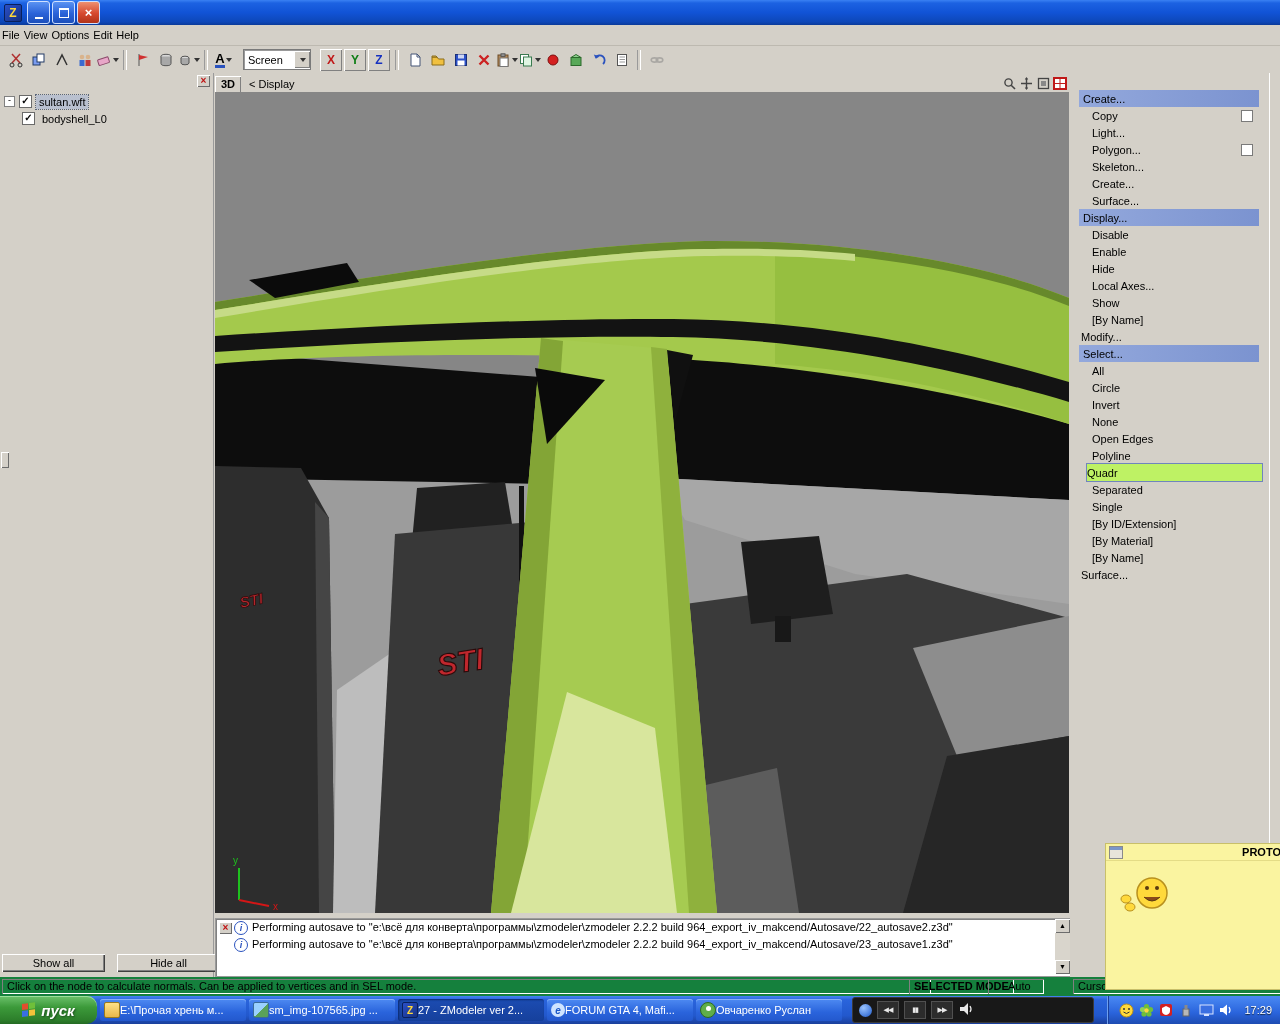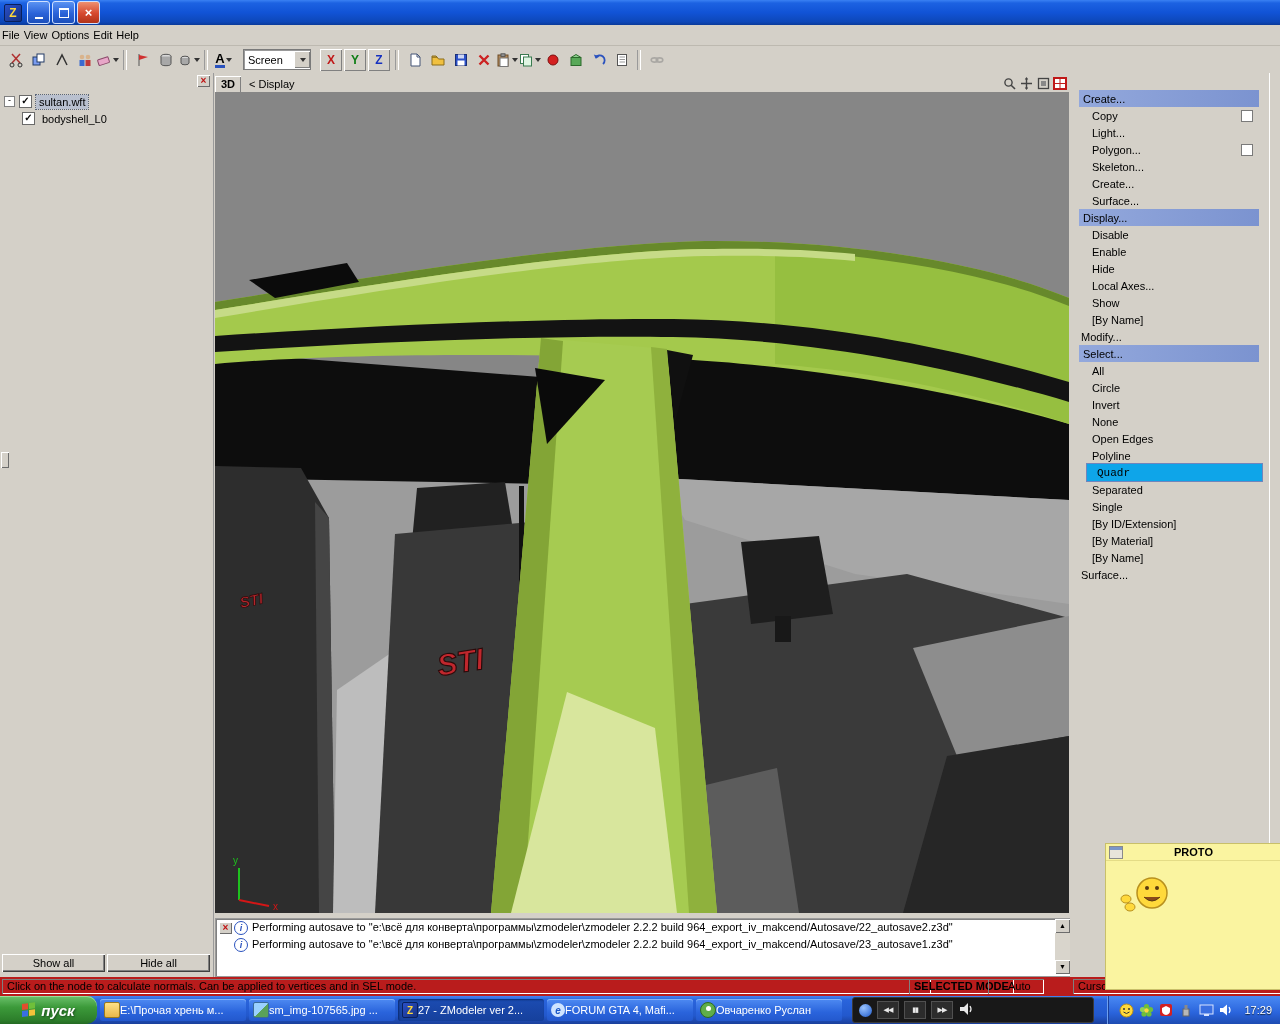--- a/index.html
+++ b/index.html
@@ -51,21 +51,21 @@
   #tree-close{position:absolute;right:3px;top:2px;}
   #tree{margin-top:20px;}
   .trow{height:17px;display:flex;align-items:center;padding-left:4px;}
   .trow.child{padding-left:22px;}
   .trow .lab{padding:1px 3px;}
   .trow.selected .lab{background:#b9c0cf;outline:1px dotted #5a6578;}
   .expander{width:9px;height:9px;border:1px solid #808080;background:#fff;font-size:9px;line-height:7px;
     text-align:center;margin-right:4px;}
   .cb{width:11px;height:11px;border:1px solid #6a6a6a;background:#fff;font-size:10px;line-height:10px;
     text-align:center;margin-right:4px;font-weight:bold;}
-  #tree-buttons{position:absolute;left:2px;bottom:5px;display:flex;gap:2px;}
+  #tree-buttons{position:absolute;left:2px;bottom:5px;display:flex;gap:12px;}
   .pbtn{width:103px;height:18px;background:#D4D0C8;display:flex;align-items:center;justify-content:center;
     box-shadow:inset 1px 1px 0 #fff,inset -1px -1px 0 #404040,inset -2px -2px 0 #808080;}
 
   
   #viewport{left:215px;top:75px;width:854px;height:838px;}
   #vheader{height:17px;display:flex;align-items:center;position:relative;}
   #vtab{width:26px;height:16px;background:#D4D0C8;box-shadow:inset 1px 1px 0 #fff,inset -1px 0 0 #808080;
     display:flex;align-items:center;justify-content:center;font-weight:bold;}
   #vcrumb{margin-left:8px;}
   #vicons{position:absolute;right:2px;top:1px;display:flex;gap:3px;align-items:center;}
@@ -85,41 +85,41 @@
   .sbtn{width:15px;height:14px;background:#D4D0C8;box-shadow:inset 1px 1px 0 #fff,inset -1px -1px 0 #6c6c6c;
     font-size:7px;text-align:center;line-height:14px;}
   #log-scroll .down{position:absolute;bottom:0;}
 
   
   #rightpanel{left:1070px;top:73px;width:199px;height:904px;background:#D4D0C8;padding-top:17px;box-sizing:border-box;}
   .rm-row{height:17px;display:flex;align-items:center;position:relative;}
   .rm-item{padding-left:22px;}
   .rm-root{padding-left:11px;}
   .rm-header{margin:0 10px 0 9px;padding-left:4px;background:linear-gradient(90deg,#93a8dc,#7b93d0);}
-  .rm-selected{margin:0 7px 0 17px;padding-left:10px;background:#0ea5e9;outline:1px solid #6f85bd;font-family:Liberation Mono, monospace;}
+  .rm-selected{margin:0 7px 0 17px;padding-left:0;background:#bef264;outline:1px solid #6f85bd;}
   .rm-box{position:absolute;right:16px;top:3px;width:10px;height:10px;background:#fff;border:1px solid #7a7a7a;}
   #rightstrip{left:1269px;top:73px;width:11px;height:904px;background:#D4D0C8;border-left:1px solid #fff;}
   #strip-thumb{position:absolute;left:1px;top:452px;width:8px;height:16px;background:#D4D0C8;
     box-shadow:inset 1px 1px 0 #fff,inset -1px -1px 0 #6c6c6c;}
 
   
-  #statusbar{left:0;top:977px;width:1280px;height:19px;background:#b91c1c;}
+  #statusbar{left:0;top:977px;width:1280px;height:19px;background:#15803d;}
   .seg{position:absolute;top:2px;height:15px;line-height:15px;padding-left:5px;
     box-shadow:inset 1px 1px 0 #808080,inset -1px -1px 0 #fff;white-space:nowrap;overflow:hidden;}
   #seg-msg{left:2px;width:924px;}
   #seg-mode{left:909px;width:100px;font-weight:bold;}
   #seg-auto{left:988px;width:36px;padding-left:20px;}
   #seg-cursor{left:1073px;width:204px;}
 
   
   #sticky{left:1105px;top:843px;width:175px;height:145px;background:#FAF4A0;border:1px solid #c8bf6a;z-index:40;}
   #sticky-header{height:16px;display:flex;align-items:center;position:relative;border-bottom:1px solid #e4dc86;}
   #sticky-icon{position:absolute;left:3px;top:2px;width:12px;height:11px;background:#e8e4da;border:1px solid #8a8a8a;}
   #sticky-icon::before{content:"";position:absolute;left:0;top:0;width:12px;height:3px;background:#7a96c8;}
-  #sticky-title{flex:1;text-align:center;font-weight:bold;}
+  #sticky-title{flex:1;text-align:right;font-weight:bold;}
 
   
   #taskbar{left:0;top:996px;width:1280px;height:28px;
     background:linear-gradient(180deg,#4584f2 0%,#2a64dc 14%,#2258cd 70%,#1a3f9b 100%);display:flex;align-items:center;z-index:60;}
   #startbtn{width:97px;height:28px;border-radius:0 10px 10px 0;
     background:linear-gradient(180deg,#6cc26c 0%,#3c9a3a 40%,#2d7f2b 85%,#246a23 100%);
     display:flex;align-items:center;justify-content:center;gap:5px;color:#fff;font-weight:bold;
     font-style:italic;font-size:15px;text-shadow:1px 1px 2px #1c4d1c;box-shadow:inset 0 1px 0 #9adf9a;}
   .flag{width:14px;height:14px;display:grid;grid-template-columns:6px 6px;grid-template-rows:6px 6px;gap:1px;transform:skewY(-8deg);}
   .flag i{display:block;}

